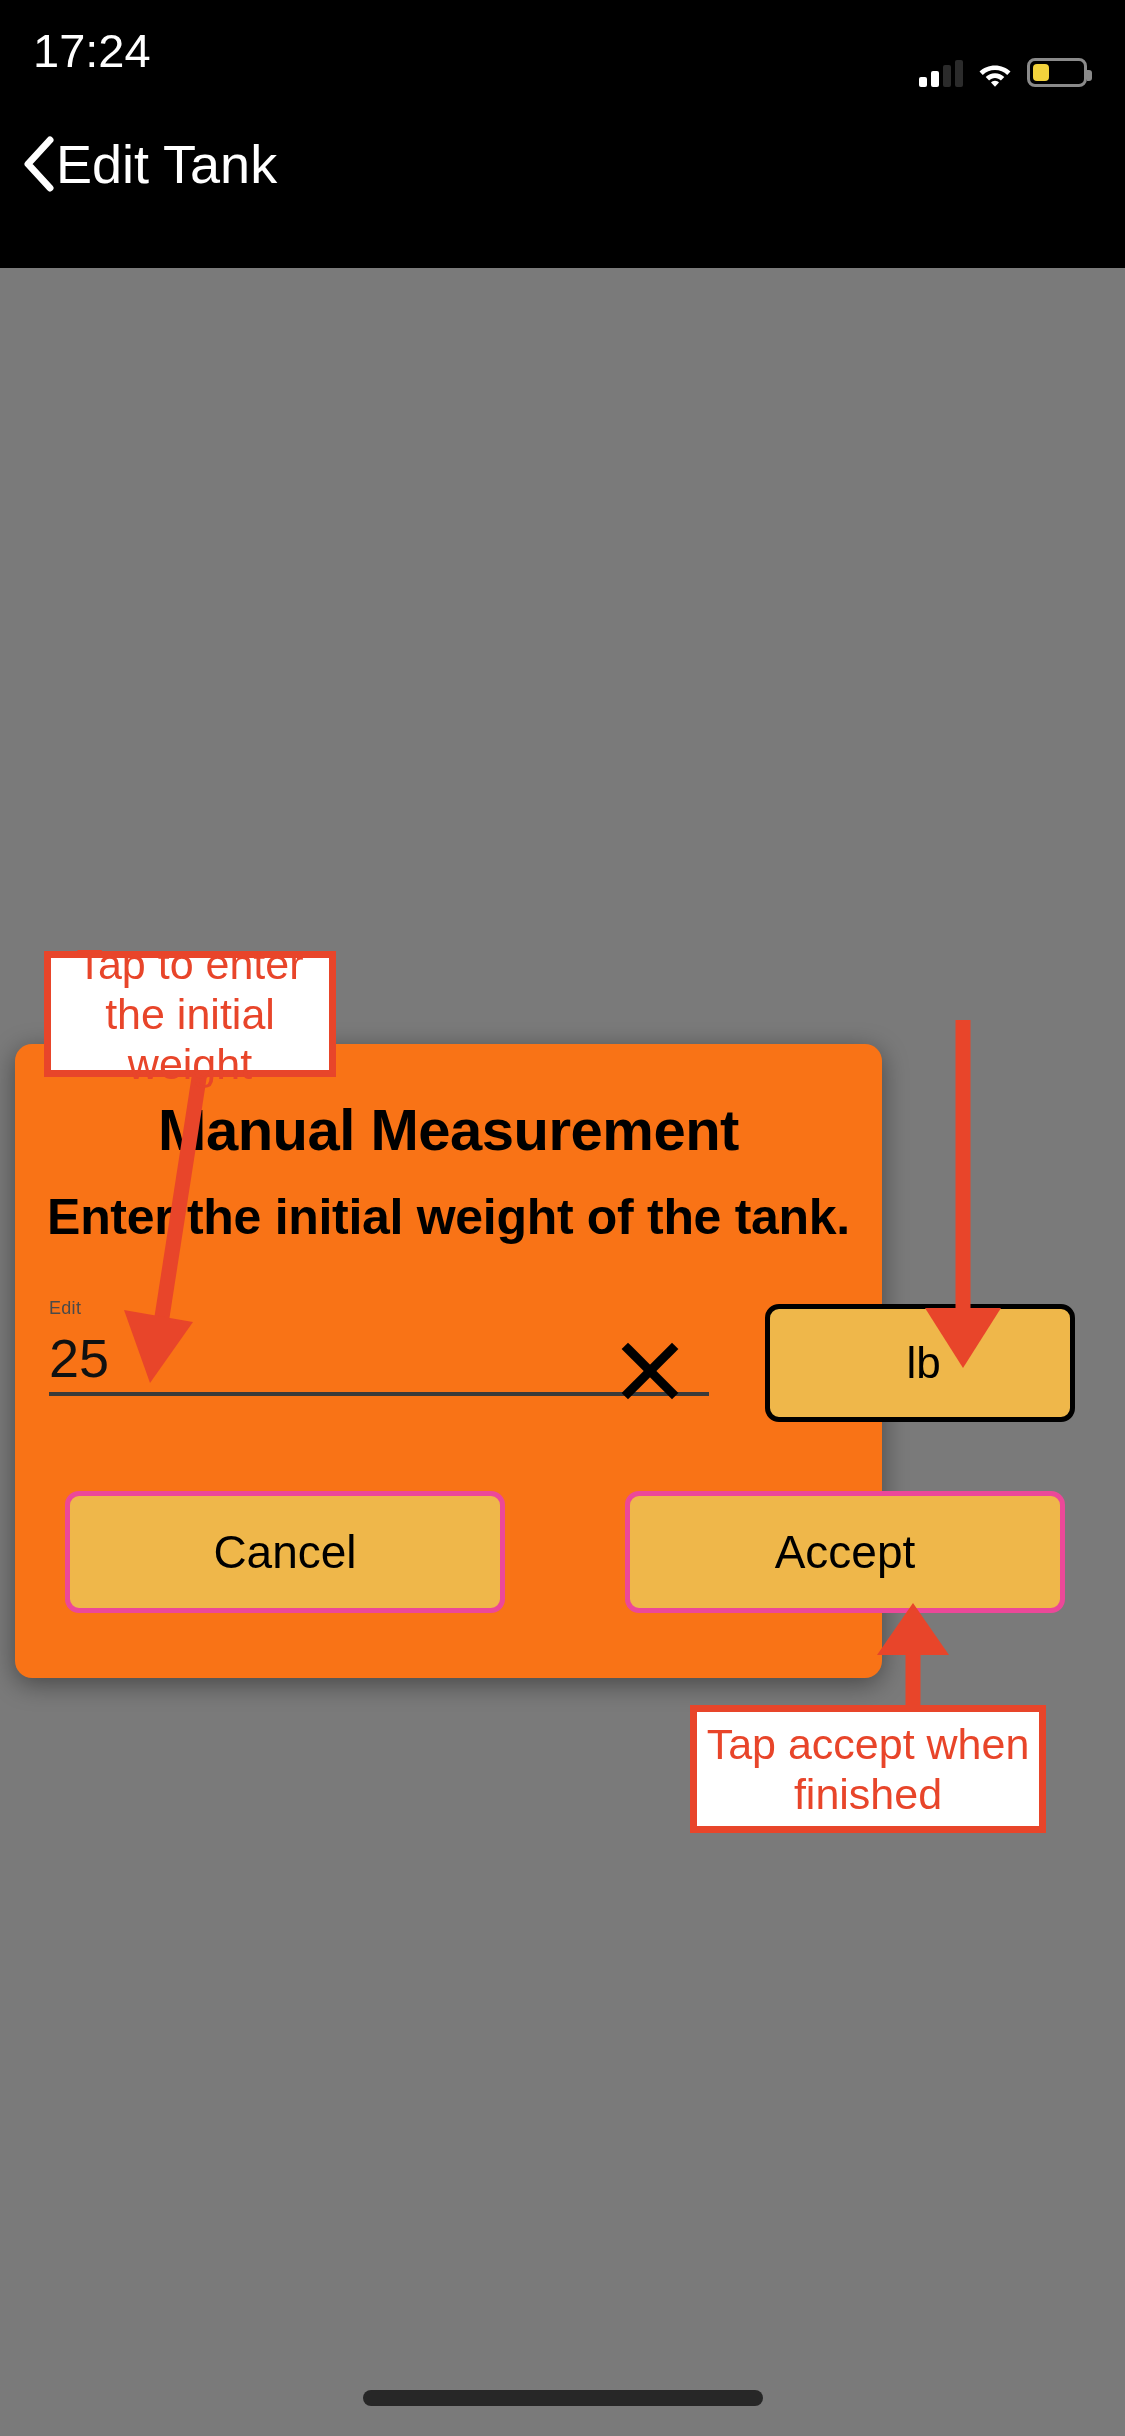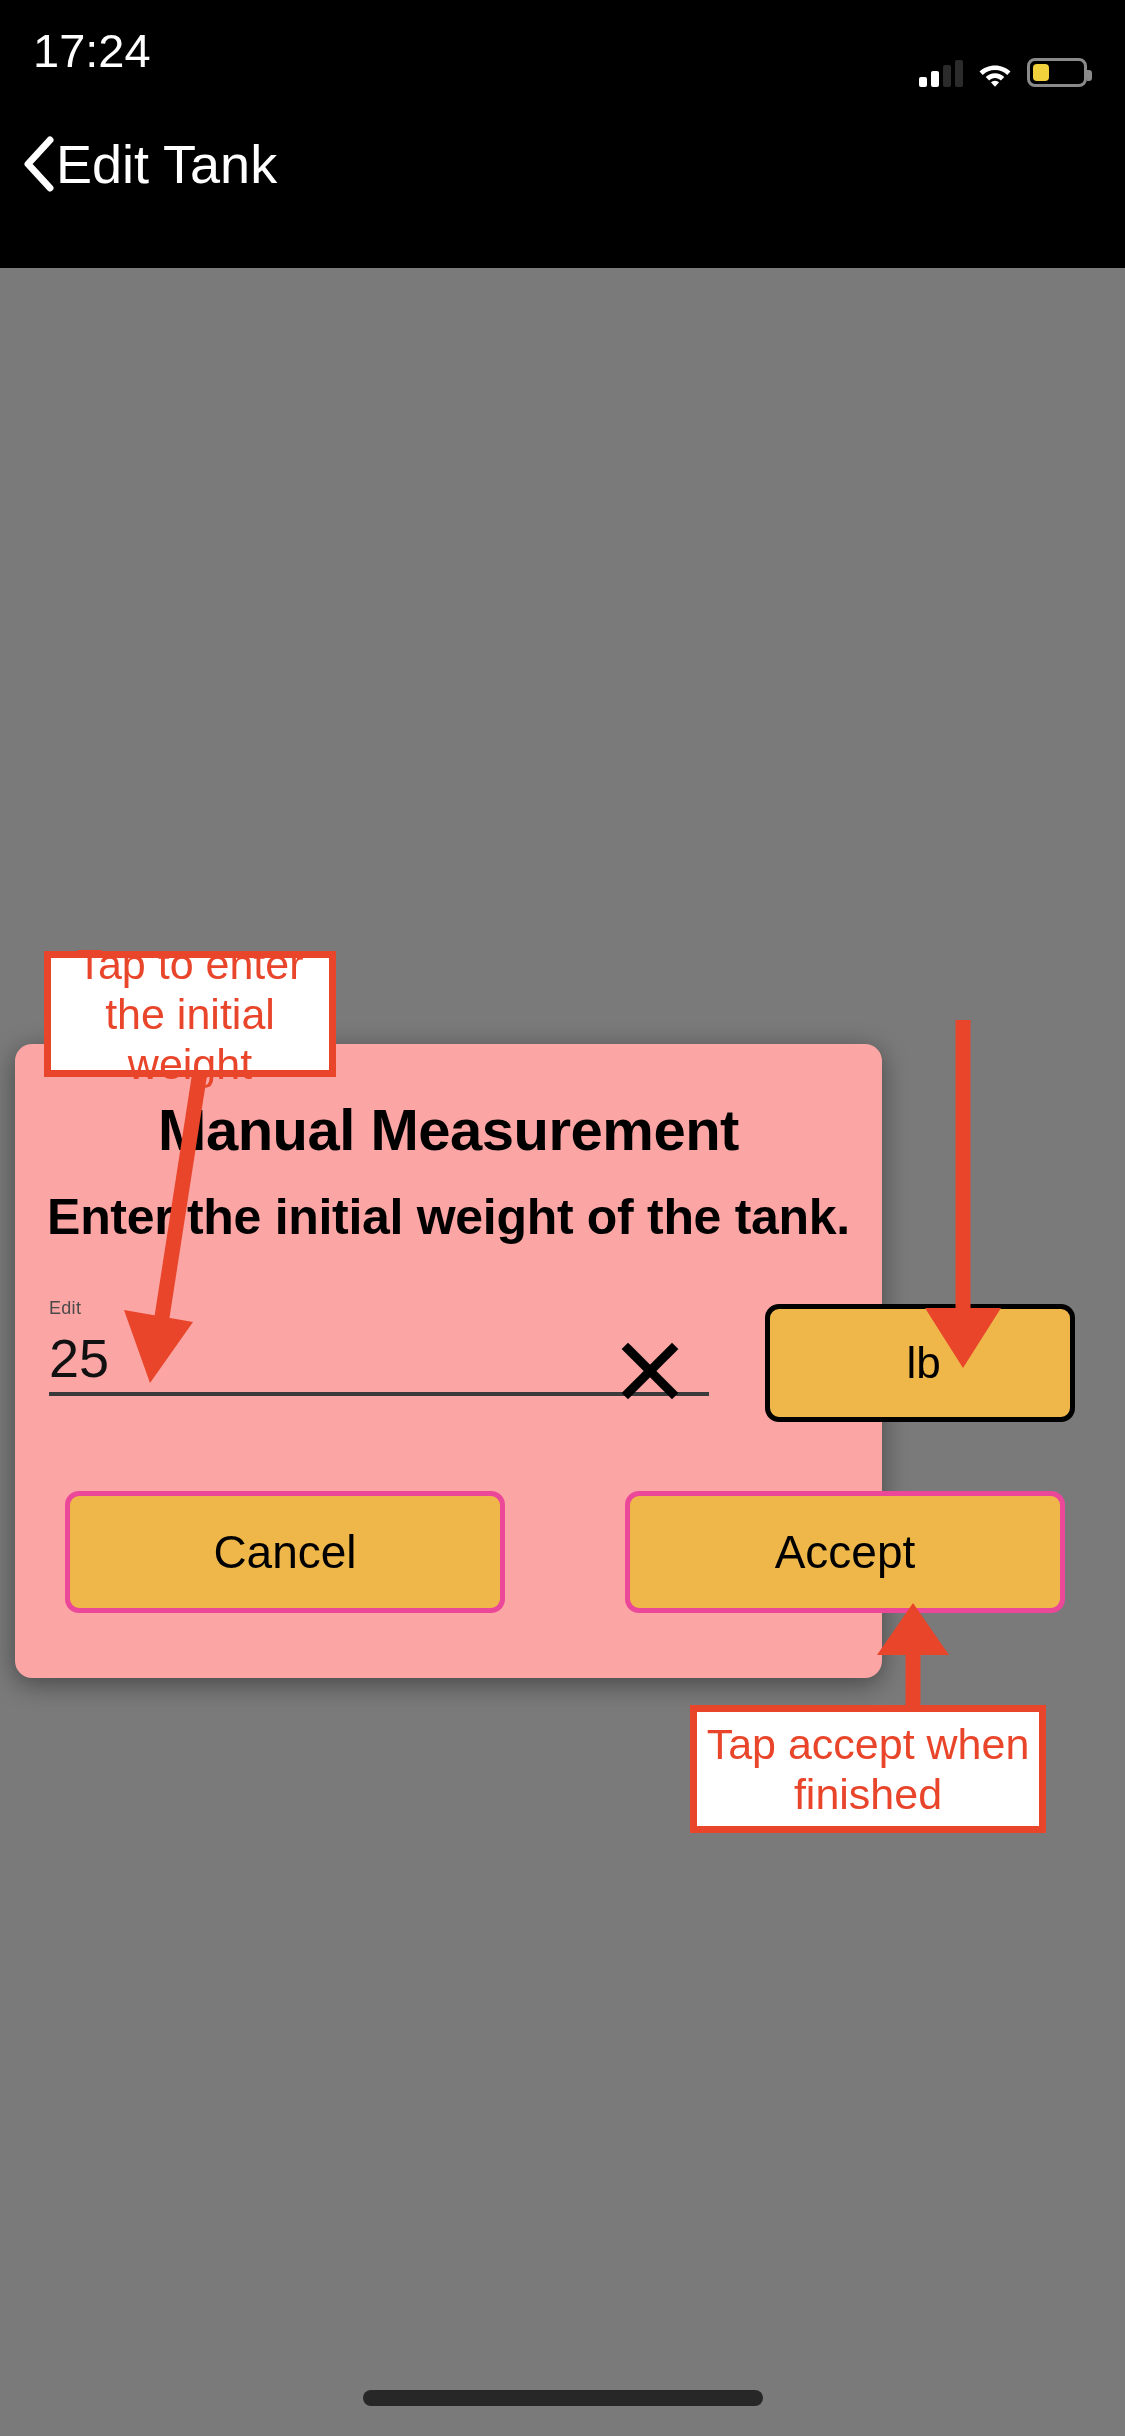--- a/index.html
+++ b/index.html
@@ -73,21 +73,21 @@
   }
   #home-indicator {
     position:absolute; left:363px; top:2390px;
     width:400px; height:16px; background:#272727; border-radius:8px;
   }
 
   
   #dialog {
     position:absolute; left:15px; top:1044px;
     width:867px; height:634px;
-    background:#fca5a5; border-radius:17px;
+    background:#f97316; border-radius:17px;
     box-shadow:0 6px 26px rgba(0,0,0,0.42);
   }
   #dialog-title {
     position:absolute; left:0; top:55px; width:100%;
     text-align:center;
     font-size:58px; font-weight:700; color:#000;
     letter-spacing:-0.5px; line-height:62px;
   }
   #dialog-subtitle {
     position:absolute; left:0; top:145px; width:100%;

